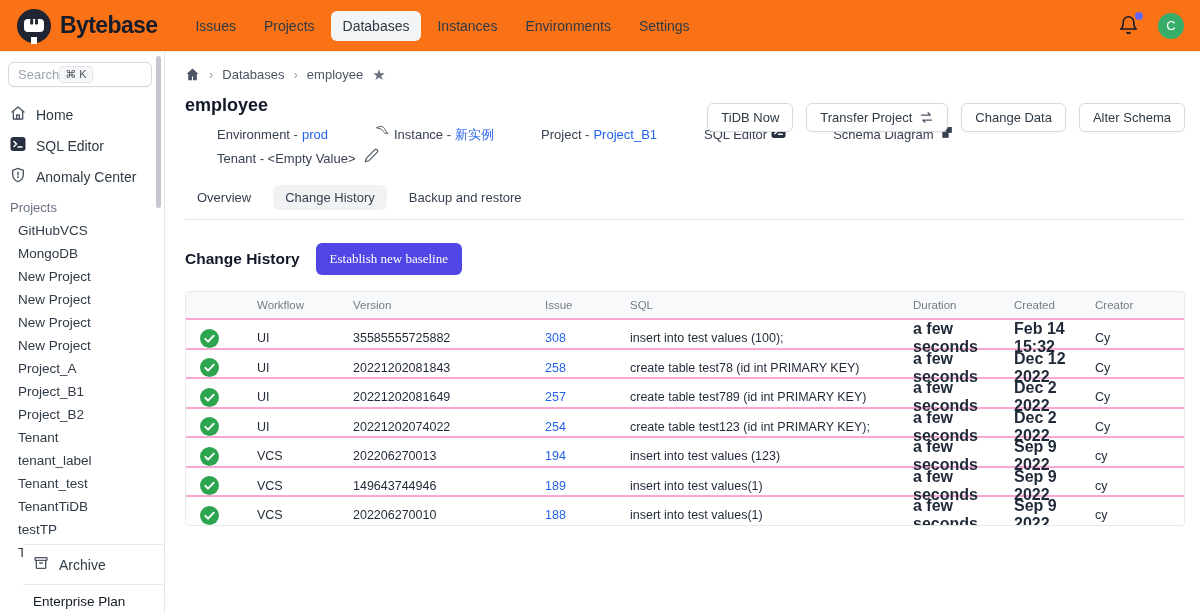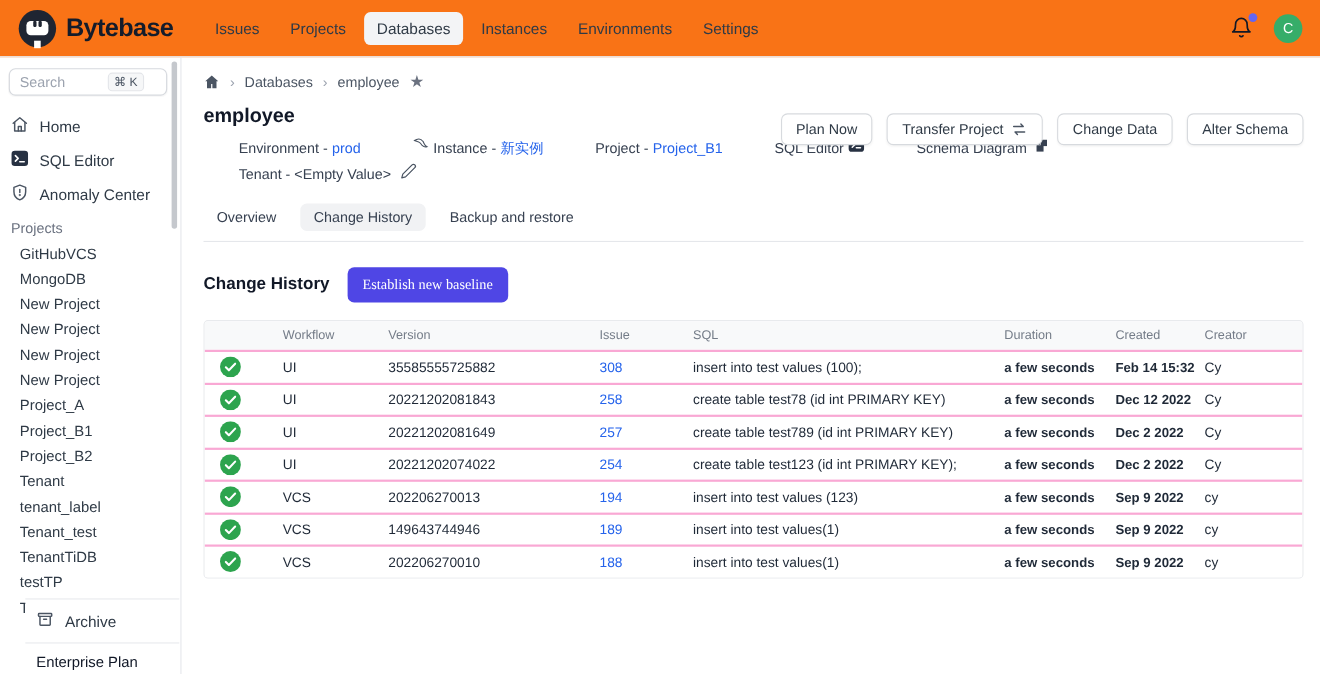--- a/index.html
+++ b/index.html
@@ -22,22 +22,22 @@
     color:#fff; font-size:13px; display:flex; align-items:center; justify-content:center; cursor:pointer; }
 
   
   .layout { display:flex; height:561px; }
   .sidebar { width:165px; flex-shrink:0; border-right:1px solid #e5e7eb;
     position:relative; padding-top:10px; }
   .scroll-thumb { position:absolute; right:3px; top:4px; width:5px; height:152px;
     background:#c5c8cd; border-radius:3px; }
 
   .search-box { margin:0 12px 12px 8px; height:25px; border:1px solid #d6d9de;
-    border-radius:6px; display:flex; align-items:center; justify-content:space-between;
-    padding:0 20px 0 9px; background:#fff; box-shadow:0 1px 1px rgba(0,0,0,.03); cursor:text; }
+    border-radius:6px; display:flex; align-items:center; 
+    padding:0 4px 0 9px; background:#fff; box-shadow:0 1px 1px rgba(0,0,0,.03); cursor:text; }
   .search-placeholder { color:#9ca3af; font-size:13px; }
   .kbd { font-size:11px; color:#4b5563; border:1px solid #e3e5e9; background:#f6f7f8;
     border-radius:4px; padding:1px 5px; white-space:nowrap; }
 
   .side-item { display:flex; align-items:center; gap:10px; padding:6px 10px;
     font-size:14px; color:#2f3a46; cursor:pointer; }
   .side-item svg { flex-shrink:0; }
   .side-section { padding:8px 10px 4px; font-size:13px; color:#6b7280; }
   .side-proj { padding:4px 10px 4px 18px; font-size:13.5px; color:#2f3a46;
     cursor:pointer; white-space:nowrap; }
@@ -78,21 +78,21 @@
   
   .table { margin-top:16px; border:1px solid #e8eaed; border-radius:4px;
     overflow:hidden; width:1000px; }
   .trow { display:grid; grid-template-columns:71px 96px 192px 85px 283px 101px 81px 1fr;
     align-items:center; }
   .thead { background:#f8f9fa; color:#747c88; font-size:11.5px; height:26px; }
   .tbody-row { height:29.5px; border-top:2px solid #f9a8d4; font-size:12.5px;
     color:#1f2937; background:#fff; cursor:pointer; }
   .cell-status { padding-left:14px; display:flex; align-items:center; }
   .cell-issue { color:var(--link); }
-  .cell-bold { font-weight:700; font-size:12px; color:#1f2937; }
+  .cell-bold { font-weight:700; font-size:16px; color:#1f2937; }
 </style>
 </head>
 <body>
 
 <div class="topbar">
   <div class="brand">
     <span style="display:flex;">
       <svg width="36" height="36" viewBox="0 0 36 36">
         <circle cx="18" cy="18" r="17" fill="#1f2532"></circle>
         <rect x="8" y="11" width="20" height="13" rx="4" fill="#fff"></rect>
@@ -291,21 +291,21 @@
         <span style="display:flex; margin-left:4px;">
           <svg width="15" height="15" viewBox="0 0 24 24" fill="none" stroke="#4b5563" stroke-width="1.8" stroke-linecap="round" stroke-linejoin="round">
             <path d="M17 3a2.8 2.8 0 1 1 4 4L7.5 20.5 2 22l1.5-5.5L17 3z"></path>
           </svg>
         </span>
       </span>
     </div>
 
     <div class="actions">
       <button class="btn">
-        <span>Plan Now</span>
+        <span>TiDB Now</span>
       </button>
       <button class="btn">
         <span>Transfer Project</span>
         <span style="display:flex;">
           <svg width="15" height="15" viewBox="0 0 24 24" fill="none" stroke="#4b5563" stroke-width="2" stroke-linecap="round" stroke-linejoin="round">
             <path d="M4 8h14l-3.5-3.5"></path>
               <path d="M20 16H6l3.5 3.5"></path>
           </svg>
         </span>
       </button>

